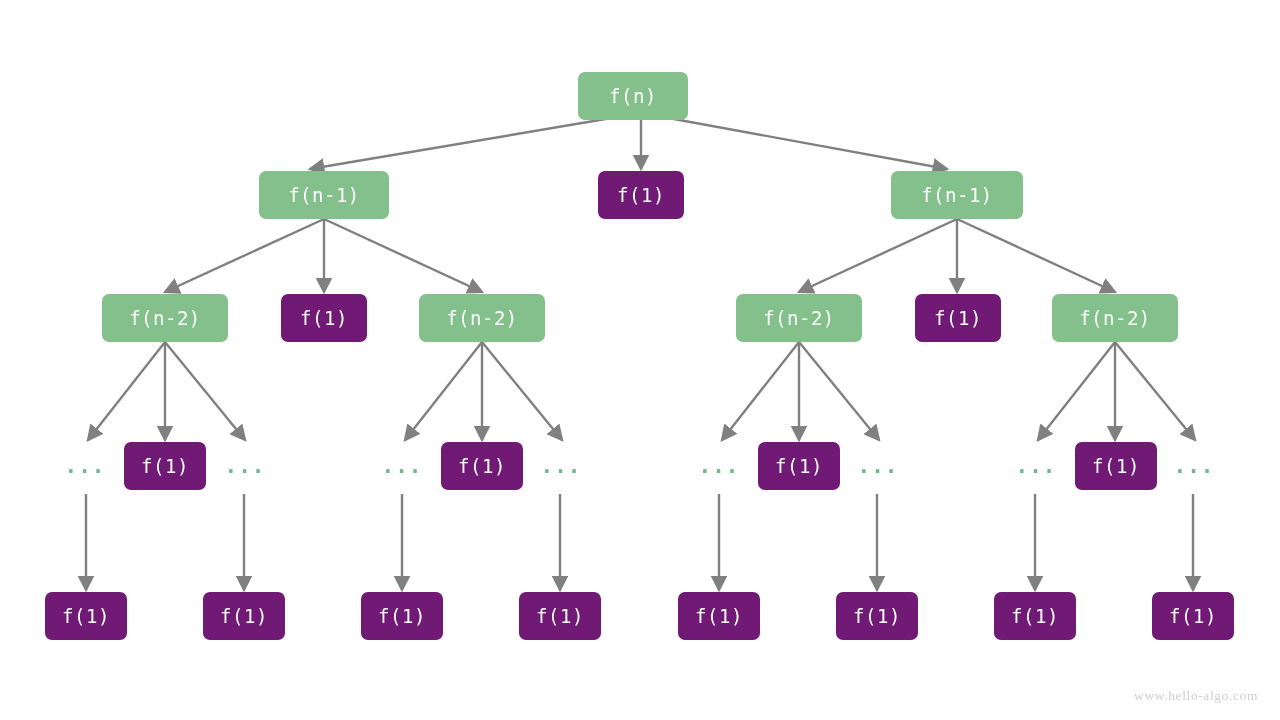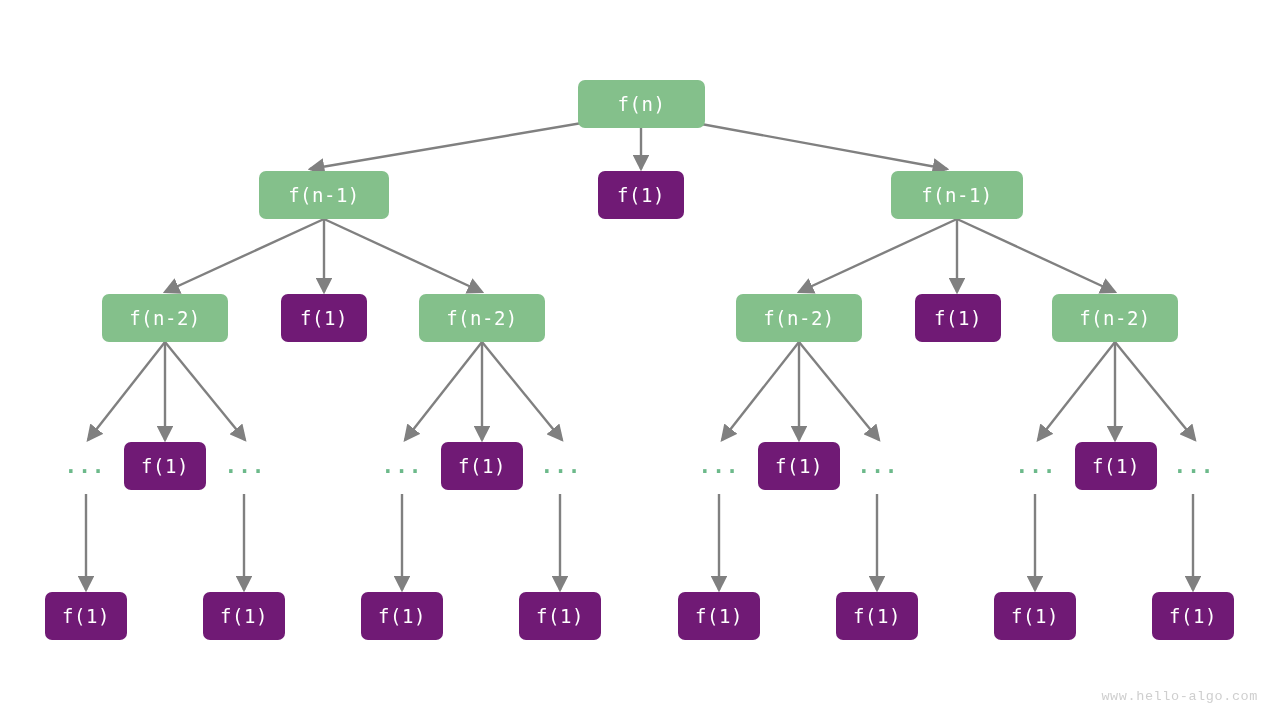--- a/index.html
+++ b/index.html
@@ -47,21 +47,21 @@
     font-size: 21px;
     font-weight: 700;
     letter-spacing: 1px;
     white-space: nowrap;
   }
   #watermark {
     position: absolute;
     right: 22px;
     bottom: 16px;
     color: #cfcfcf;
-    font-family: Liberation Mono, monospace;
+    font-family: Liberation Serif, serif;
     font-size: 13.5px;
     letter-spacing: 0.6px;
     white-space: nowrap;
   }
 </style>
 </head>
 <body>
 
 <div id="stage">
 
@@ -98,21 +98,21 @@
         <line x1="402" y1="494" x2="402" y2="590" stroke="#808080" stroke-width="2.4" marker-end="url(#arrowhead)"></line>
         <line x1="560" y1="494" x2="560" y2="590" stroke="#808080" stroke-width="2.4" marker-end="url(#arrowhead)"></line>
         <line x1="719" y1="494" x2="719" y2="590" stroke="#808080" stroke-width="2.4" marker-end="url(#arrowhead)"></line>
         <line x1="877" y1="494" x2="877" y2="590" stroke="#808080" stroke-width="2.4" marker-end="url(#arrowhead)"></line>
         <line x1="1035" y1="494" x2="1035" y2="590" stroke="#808080" stroke-width="2.4" marker-end="url(#arrowhead)"></line>
         <line x1="1193" y1="494" x2="1193" y2="590" stroke="#808080" stroke-width="2.4" marker-end="url(#arrowhead)"></line>
       </g>
   </svg>
 
   <div id="nodes">
-      <div class="node green" style="left: 578px; top: 80px; width: 127px; height: 48px;">f(n)</div>
+      <div class="node green" style="left: 578px; top: 72px; width: 110px; height: 48px;">f(n)</div>
       <div class="node green" style="left: 259px; top: 171px; width: 130px; height: 48px;">f(n-1)</div>
       <div class="node teal" style="left: 598px; top: 171px; width: 86px; height: 48px;">f(1)</div>
       <div class="node green" style="left: 891px; top: 171px; width: 132px; height: 48px;">f(n-1)</div>
       <div class="node green" style="left: 102px; top: 294px; width: 126px; height: 48px;">f(n-2)</div>
       <div class="node teal" style="left: 281px; top: 294px; width: 86px; height: 48px;">f(1)</div>
       <div class="node green" style="left: 419px; top: 294px; width: 126px; height: 48px;">f(n-2)</div>
       <div class="node green" style="left: 736px; top: 294px; width: 126px; height: 48px;">f(n-2)</div>
       <div class="node teal" style="left: 915px; top: 294px; width: 86px; height: 48px;">f(1)</div>
       <div class="node green" style="left: 1052px; top: 294px; width: 126px; height: 48px;">f(n-2)</div>
       <div class="node teal" style="left: 124px; top: 442px; width: 82px; height: 48px;">f(1)</div>

